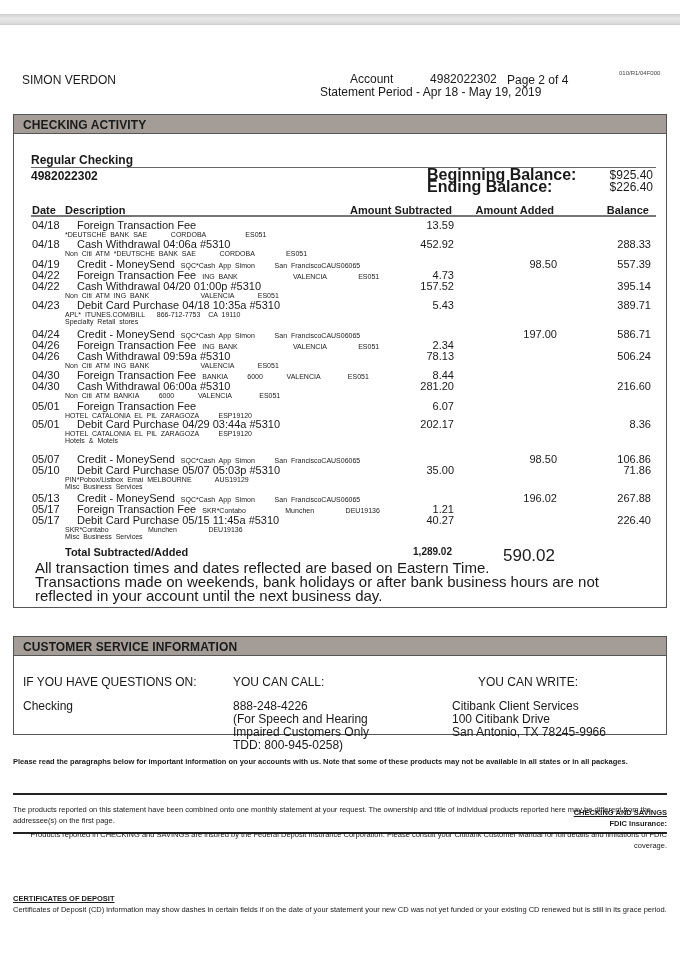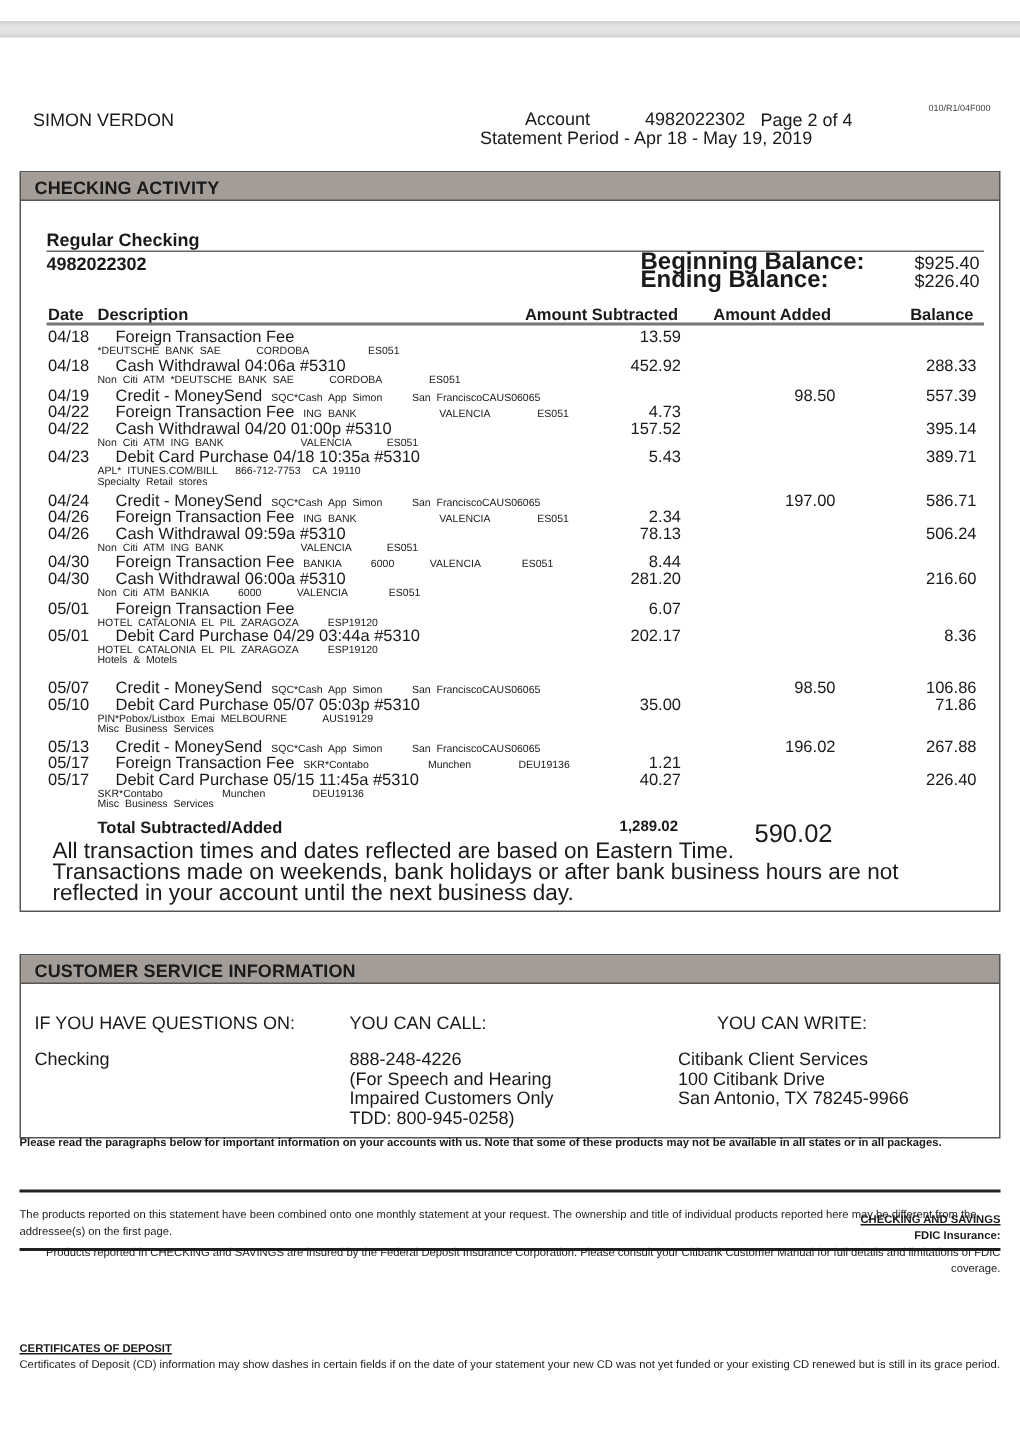--- a/index.html
+++ b/index.html
@@ -39,21 +39,21 @@
   .txn .amt-sub { position: absolute; right: 214px; font-size: 11px; top: 0; text-align: right; }
   .txn .amt-add { position: absolute; right: 111px; font-size: 11px; top: 0; text-align: right; }
   .txn .bal { position: absolute; right: 17px; font-size: 11px; top: 0; text-align: right; }
 
   .total-label { position: absolute; left: 51px; top: 431px; font-weight: bold; font-size: 11px; }
   .total-sub { position: absolute; right: 214px; top: 431px; font-weight: bold; font-size: 10px; }
   .total-add { position: absolute; right: 111px; top: 431px; font-weight: normal; font-size: 17px; }
 
   .notes { position: absolute; left: 21px; top: 446px; width: 620px; font-size: 15px; line-height: 14px; }
 
-  #service { top: 636px; height: 123px; }
+  #service { top: 636px; height: 99px; }
   .svc-col { position: absolute; font-size: 12px; line-height: 13px; }
   .svc-head { top: 39px; }
   .svc-body { top: 63px; }
 
   .disclaimer { position: absolute; left: 13px; width: 654px; font-size: 7.5px; line-height: 11px; }
   .disc-bold { top: 732px; font-weight: bold; margin-top: 24px; }
   .hr { position: absolute; left: 13px; width: 654px; height: 2px; background: #222; }
   .disc1 { top: 804px; }
   .h-under { font-weight: bold; text-decoration: underline; font-size: 7.5px; }
   .disc-cs { top: 807px; text-align: right; }

